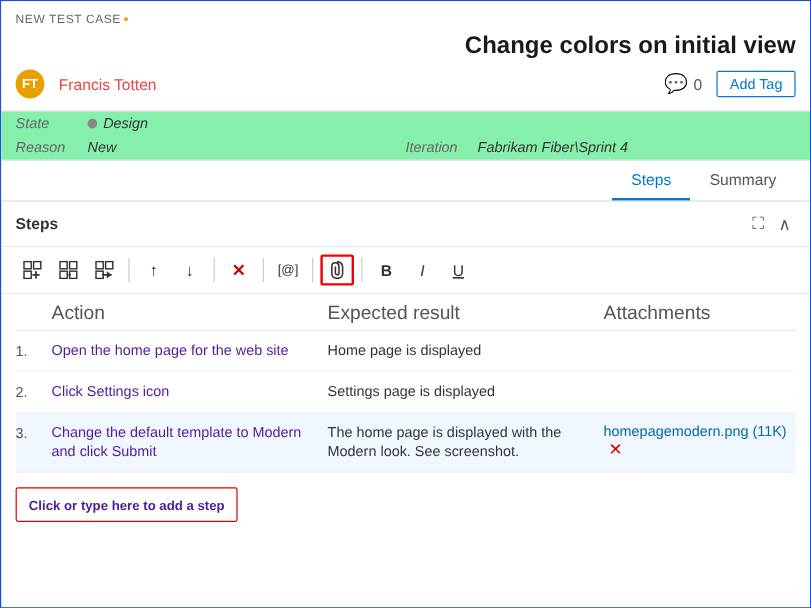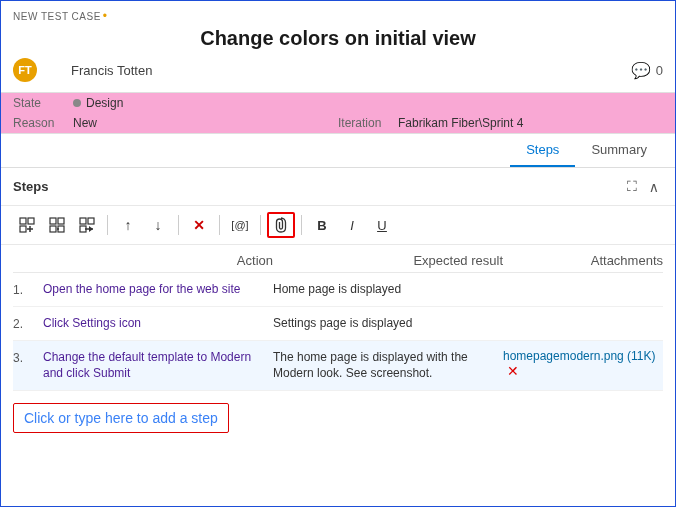--- a/index.html
+++ b/index.html
@@ -37,21 +37,21 @@
       align-items: center;
       gap: 2px;
     }
     .new-test-case-label .dot {
       color: #e8a000;
       font-size: 12px;
     }
     .title-bar {
       display: flex;
       align-items: center;
-      justify-content: center;
+      justify-content: flex-end;
       margin-bottom: 8px;
     }
     .page-title {
       font-size: 20px;
       font-weight: 600;
       color: #1a1a1a;
     }
     .user-bar {
       display: flex;
       align-items: center;
@@ -65,22 +65,21 @@
       background: #e8a000;
       display: flex;
       align-items: center;
       justify-content: center;
       font-size: 11px;
       color: #fff;
       font-weight: 600;
     }
     .user-name {
       font-size: 13px;
-      color: #404040;
-      margin-left: 22px;
+      color: #ef4444;
     }
     .comment-count {
       display: flex;
       align-items: center;
       gap: 4px;
       color: #555;
       font-size: 13px;
       margin-left: auto;
     }
     .comment-icon {
@@ -187,24 +186,23 @@
       width: 100%;
       padding: 4px 12px;
     }
     .steps-col-headers {
       display: grid;
       grid-template-columns: 30px 1fr 1fr 160px;
       padding: 4px 0;
       border-bottom: 1px solid #e8e8e8;
     }
     .col-header {
-      font-size: 13px;
+      font-size: 16px;
       color: #555;
       font-weight: 400;
-      text-align: right;
     }
     .step-row {
       display: grid;
       grid-template-columns: 30px 1fr 1fr 160px;
       padding: 8px 0;
       border-bottom: 1px solid #f0f0f0;
       align-items: start;
     }
     .step-row.highlighted {
       background: #f0f7ff;
@@ -242,28 +240,30 @@
     }
     .add-step-area {
       margin: 8px 12px;
       border: 1px solid #d00;
       padding: 6px 10px;
       cursor: pointer;
       border-radius: 2px;
       display: inline-block;
     }
     .add-step-text {
-      font-size: 14px;
-      color: #3b82f6;
+      font-size: 11px;
+      color: #4c1d95;
+      font-weight: bold;
     }
     .meta-rows {
       display: flex;
       flex-direction: column;
-      background: #f9a8d4;
+      background: #86efac;
       border-bottom: 1px solid #e0e0e0;
+      font-style: italic;
     }
     .meta-row-inner {
       display: flex;
       align-items: center;
       padding: 3px 12px;
     }
     .meta-col {
       display: flex;
       align-items: center;
       width: 50%;
@@ -297,20 +297,21 @@
     </div>
     <div class="user-bar">
       <div class="avatar">
         <span>FT</span>
       </div>
       <span class="user-name">Francis Totten</span>
       <div class="comment-count">
         <span class="comment-icon">💬</span>
         <span>0</span>
       </div>
+      <button class="add-tag-btn">Add Tag</button>
     </div>
   </div>
 
   <div class="meta-rows">
     <div class="meta-row-inner">
       <div class="meta-col">
         <span class="meta-key">State</span>
         <span class="meta-val">
           <span class="state-dot"></span>
           <span>Design</span>

